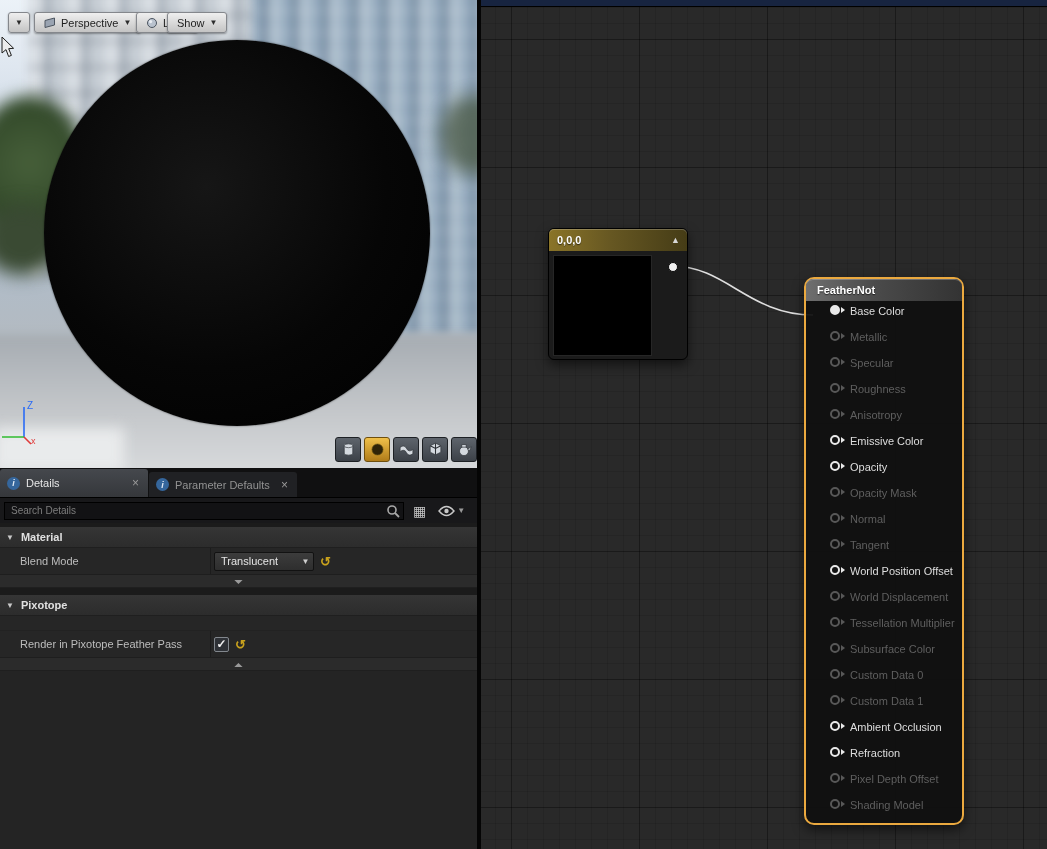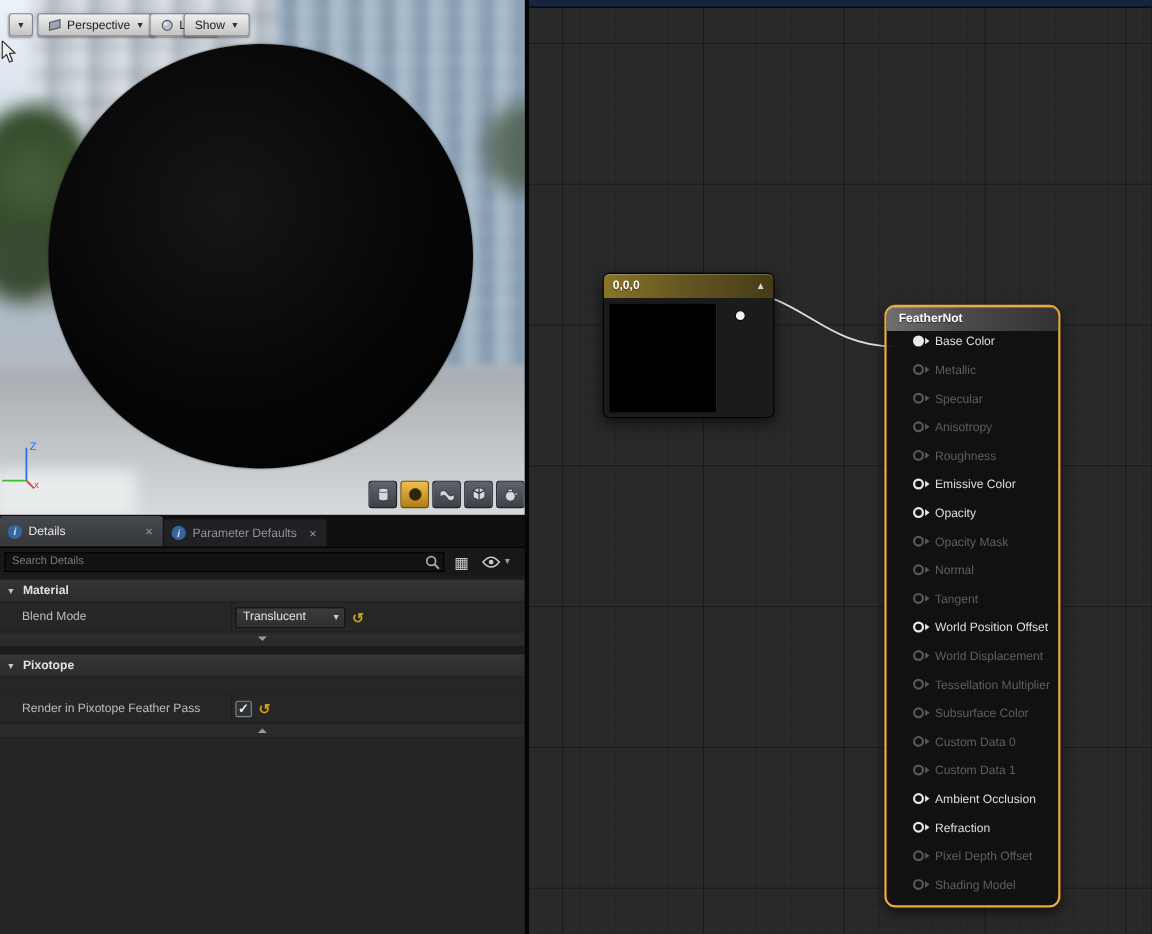--- a/index.html
+++ b/index.html
@@ -109,21 +109,21 @@
       linear-gradient(90deg, rgba(0,0,0,.30) 1px, rgba(0,0,0,0) 1px),
       linear-gradient(180deg, rgba(0,0,0,.30) 1px, rgba(0,0,0,0) 1px),
       linear-gradient(90deg, rgba(0,0,0,.10) 1px, rgba(0,0,0,0) 1px),
       linear-gradient(180deg, rgba(0,0,0,.10) 1px, rgba(0,0,0,0) 1px);
     background-size:128px 128px,128px 128px,16px 16px,16px 16px;
     background-position:30px 39px,30px 39px,14px 7px,14px 7px; }
   .topstrip { position:absolute; left:0; top:0; width:566px; height:7px; background:#172440; border-bottom:1px solid #000; }
   .wire-svg { position:absolute; left:0; top:0; width:566px; height:849px; pointer-events:none; }
 
   .node { position:absolute; border-radius:6px; box-shadow:0 5px 12px rgba(0,0,0,.55); }
-  .node-const { left:67px; top:228px; width:156px; height:132px; background:#1b1b1b; border:1px solid #000;margin-top:20px; }
+  .node-const { left:67px; top:228px; width:140px; height:132px; background:#1b1b1b; border:1px solid #000; }
   .node-const .n-header { height:22px; border-radius:5px 5px 0 0; display:flex; align-items:center;
     background:linear-gradient(90deg,#8a7428 0%,#665722 45%,#453c16 100%);
     box-shadow:inset 0 1px 0 rgba(255,255,255,.22); }
   .node-const .n-title { flex:1; padding-left:8px; color:#fff; font-weight:bold; text-shadow:0 1px 1px rgba(0,0,0,.6); }
   .collapse-arrow { padding-right:7px; color:#d8d8d8; font-size:9px; }
   .const-preview { position:absolute; left:4px; top:26px; width:99px; height:101px; background:#000; border:1px solid #262626; }
   .out-pin { position:absolute; left:119px; top:33px; width:10px; height:10px; border-radius:50%;
     background:#f0f0f0; border:1px solid #0a0a0a; }
 
   .node-mat { left:323px; top:277px; width:160px; height:548px; background:rgba(16,16,16,.94);
@@ -342,26 +342,26 @@
           <div class="pin inactive">
             <span class="pinicon"></span>
             <span class="pinlabel">Metallic</span>
           </div>
           <div class="pin inactive">
             <span class="pinicon"></span>
             <span class="pinlabel">Specular</span>
           </div>
           <div class="pin inactive">
             <span class="pinicon"></span>
+            <span class="pinlabel">Roughness</span>
+          </div>
+          <div class="pin inactive">
+            <span class="pinicon"></span>
             <span class="pinlabel">Anisotropy</span>
           </div>
-          <div class="pin inactive">
-            <span class="pinicon"></span>
-            <span class="pinlabel">Roughness</span>
-          </div>
           <div class="pin active">
             <span class="pinicon"></span>
             <span class="pinlabel">Emissive Color</span>
           </div>
           <div class="pin active">
             <span class="pinicon"></span>
             <span class="pinlabel">Opacity</span>
           </div>
           <div class="pin inactive">
             <span class="pinicon"></span>

